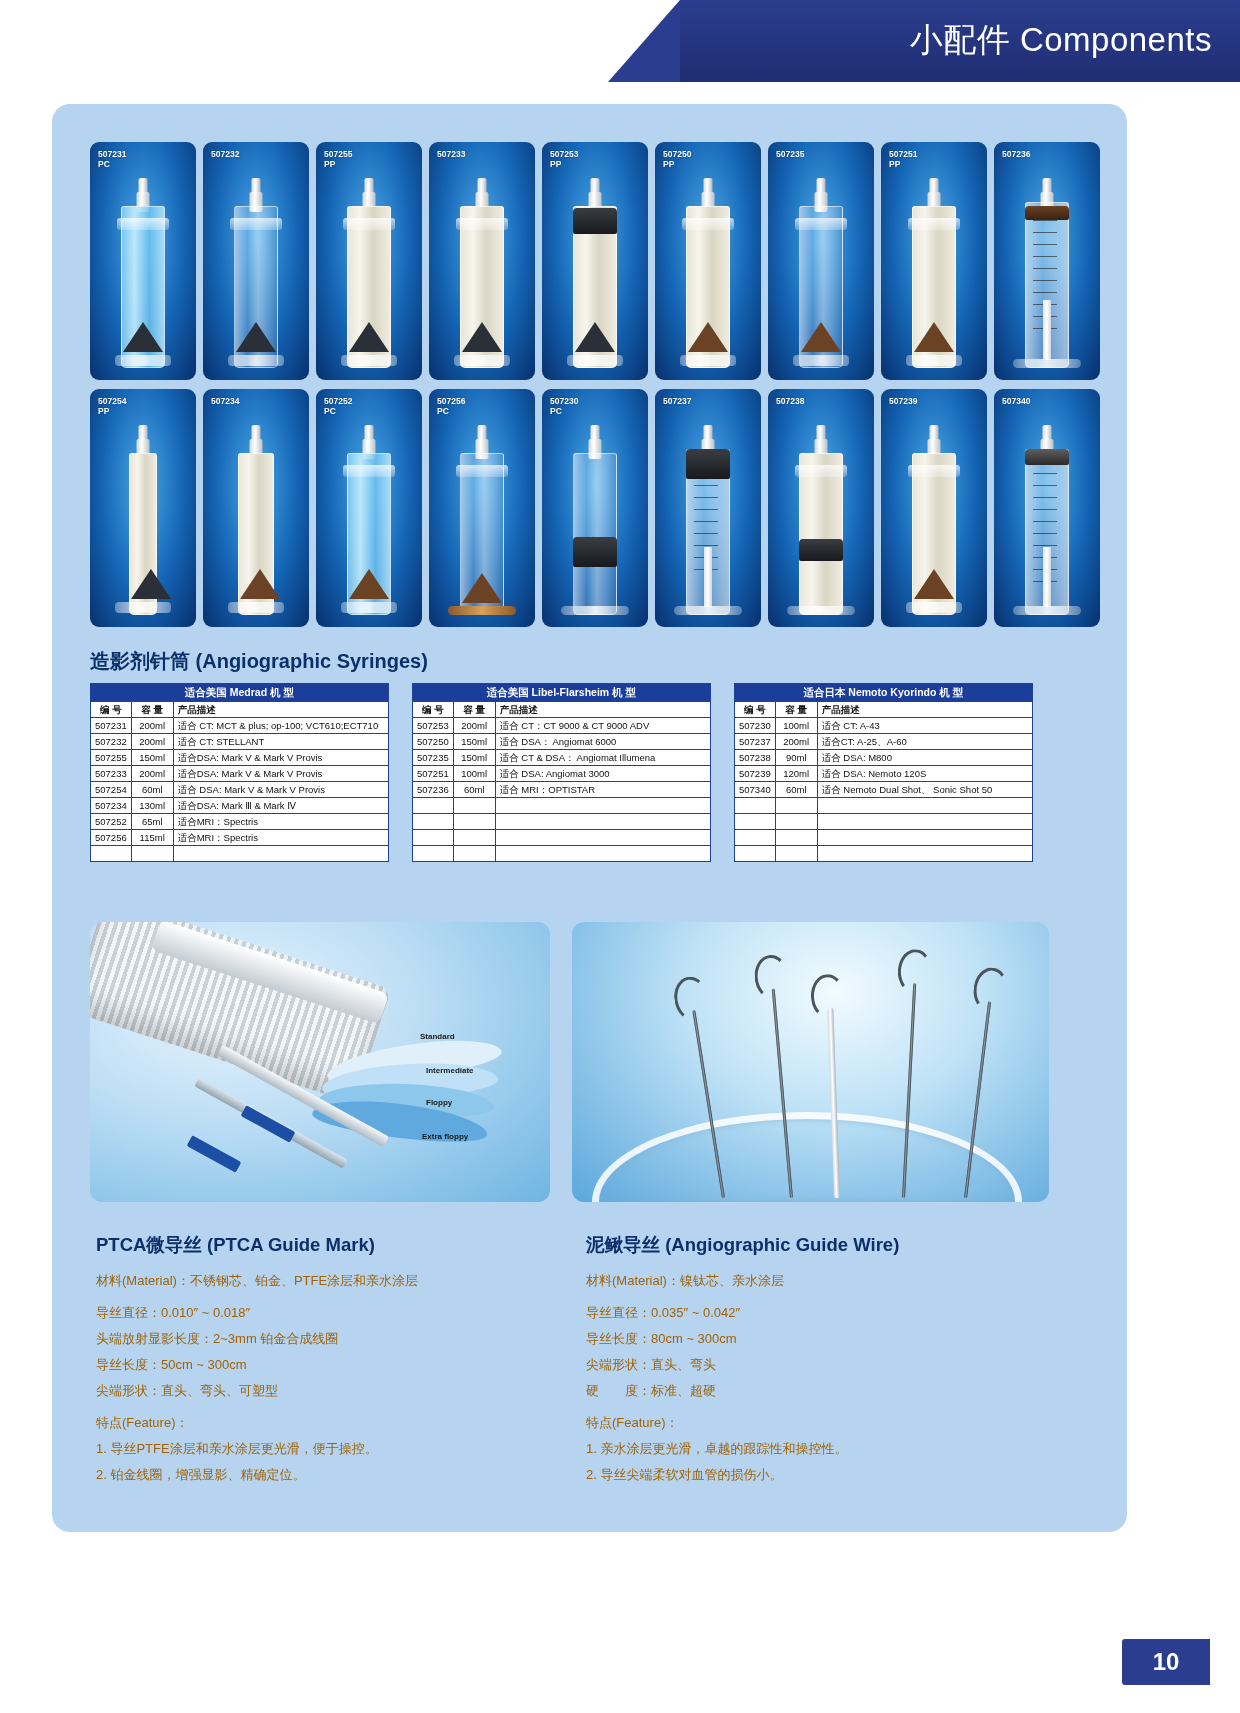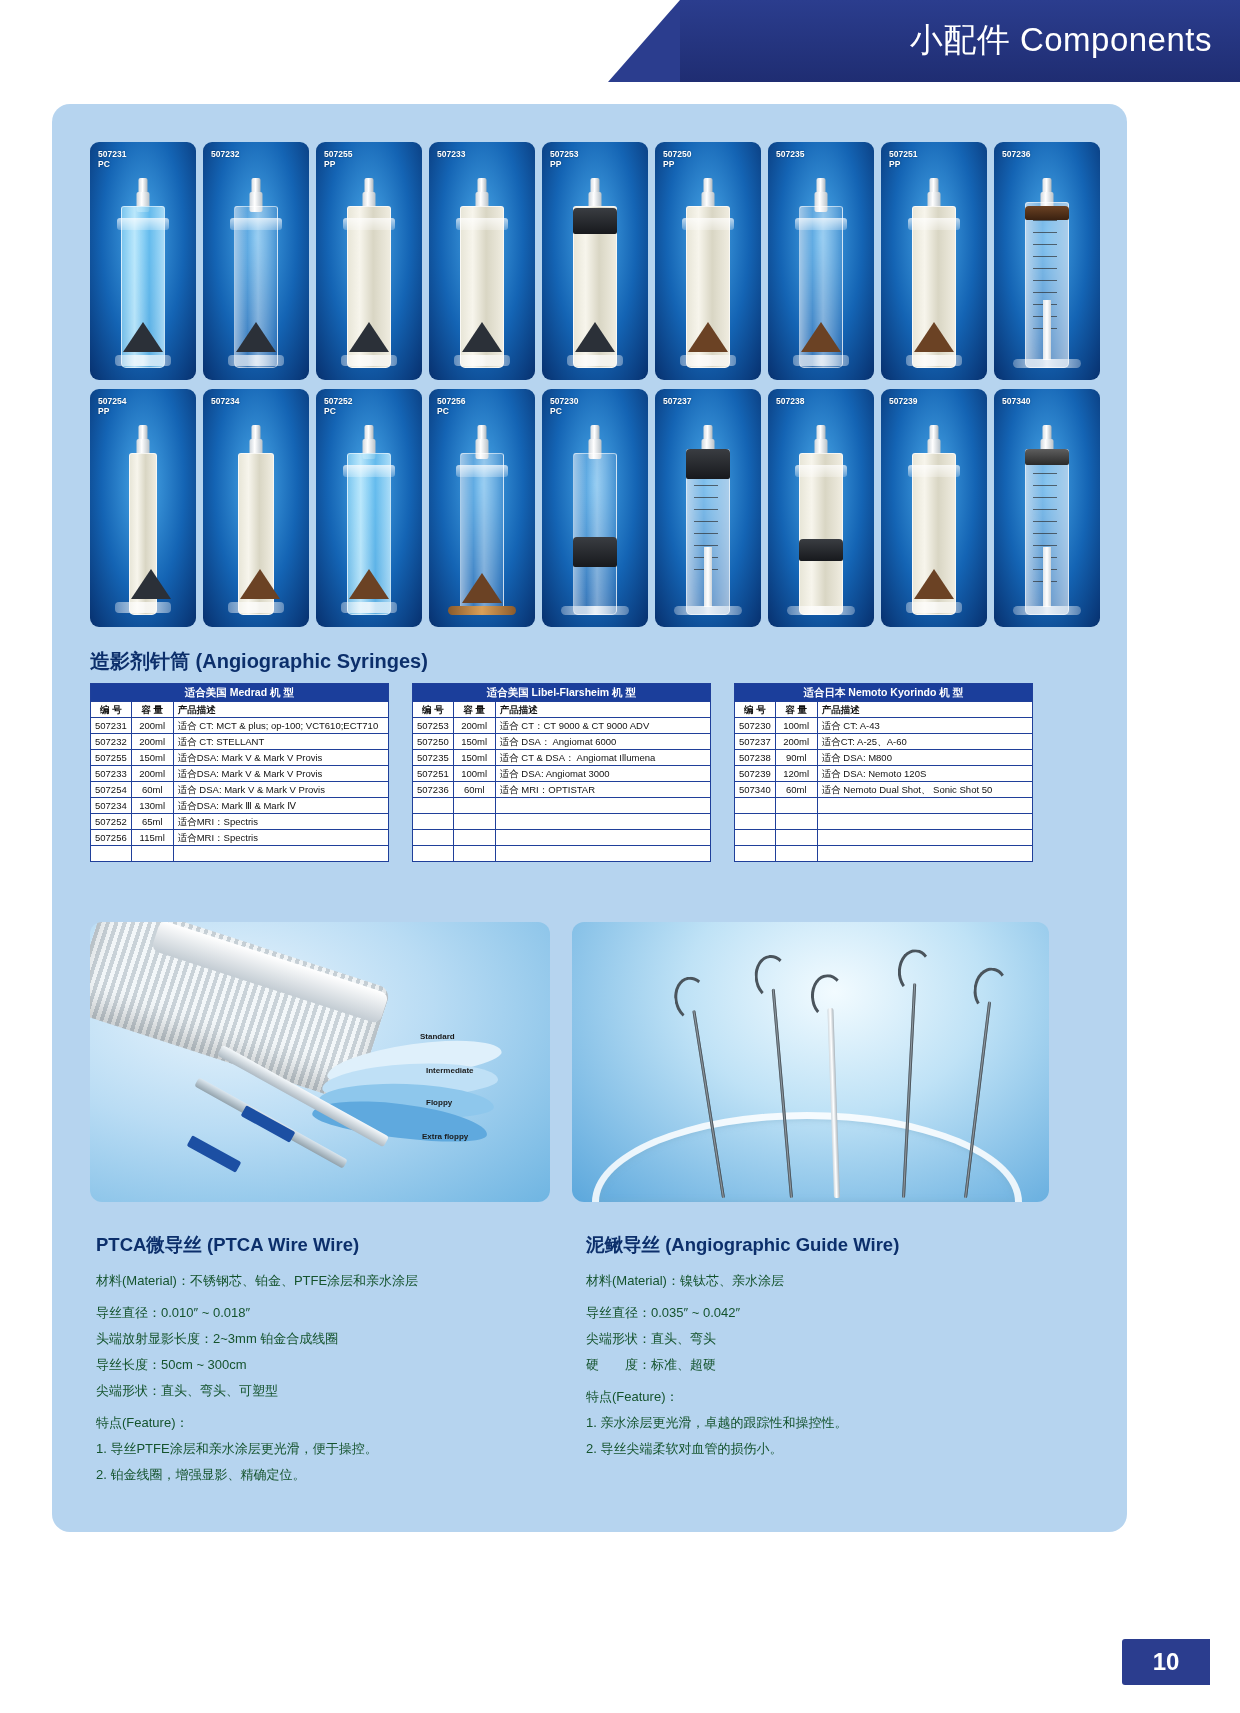--- a/index.html
+++ b/index.html
@@ -339,21 +339,21 @@
   .blk h3 {
     margin: 0 0 14px 0;
     font-size: 18.5px;
     font-weight: bold;
     color: #0c2f6b;
   }
   .blk p {
     margin: 0 0 6px 0;
     font-size: 13px;
     line-height: 20px;
-    color: #14532d;
+    color: #a16207;
   }
   .blk .gap { margin-top: 12px; }
   #blk-left { left: 96px; top: 1232px; width: 470px; }
   #blk-right { left: 586px; top: 1232px; width: 470px; }
 
   
   .page-num {
     position: absolute;
     right: 30px; bottom: 28px;
     width: 88px; height: 46px;
@@ -871,35 +871,36 @@
     </div>
   <div class="gw" style="left:330px; height:215px; transform: rotate(3deg);">
       <span class="hook"></span>
     </div>
   <div class="gw" style="left:392px; height:198px; transform: rotate(7deg);">
       <span class="hook"></span>
     </div>
 </div>
 
 <div class="blk" id="blk-left">
-  <h3>PTCA微导丝 (PTCA Wire Wire)</h3>
+  <h3>PTCA微导丝 (PTCA Guide Mark)</h3>
   <p>材料(Material)：不锈钢芯、铂金、PTFE涂层和亲水涂层</p>
   <p class="gap">导丝直径：0.010″ ~ 0.018″</p>
   <p>头端放射显影长度：2~3mm 铂金合成线圈</p>
   <p>导丝长度：50cm ~ 300cm</p>
   <p>尖端形状：直头、弯头、可塑型</p>
   <p class="gap">特点(Feature)：</p>
   <p>1. 导丝PTFE涂层和亲水涂层更光滑，便于操控。</p>
   <p>2. 铂金线圈，增强显影、精确定位。</p>
 </div>
 
 <div class="blk" id="blk-right">
   <h3>泥鳅导丝 (Angiographic Guide Wire)</h3>
   <p>材料(Material)：镍钛芯、亲水涂层</p>
   <p class="gap">导丝直径：0.035″ ~ 0.042″</p>
+  <p>导丝长度：80cm ~ 300cm</p>
   <p>尖端形状：直头、弯头</p>
   <p>硬　　度：标准、超硬</p>
   <p class="gap">特点(Feature)：</p>
   <p>1. 亲水涂层更光滑，卓越的跟踪性和操控性。</p>
   <p>2. 导丝尖端柔软对血管的损伤小。</p>
 </div>
 
 <div class="page-num">10</div>
 
 </body></html>

